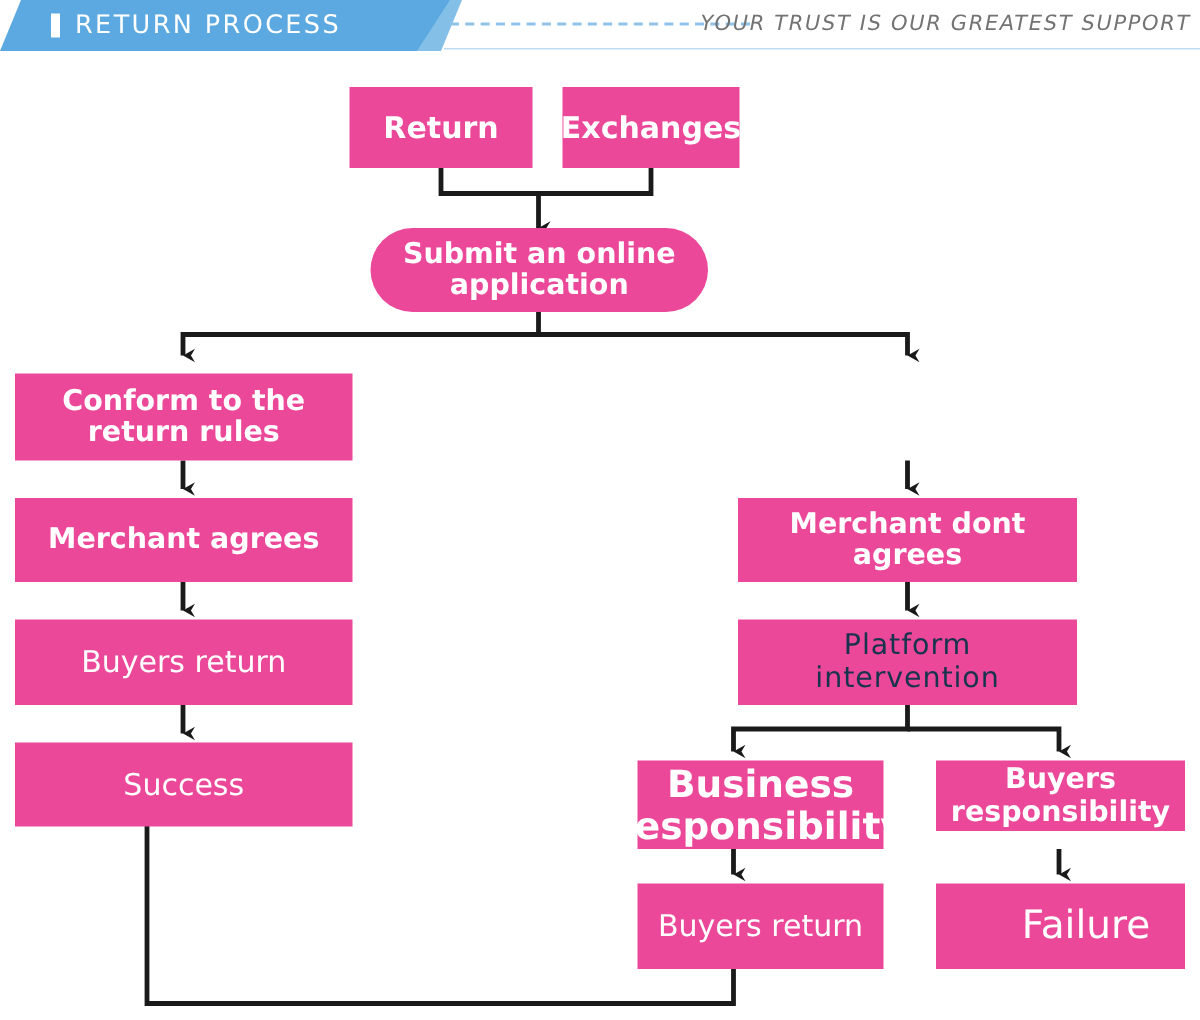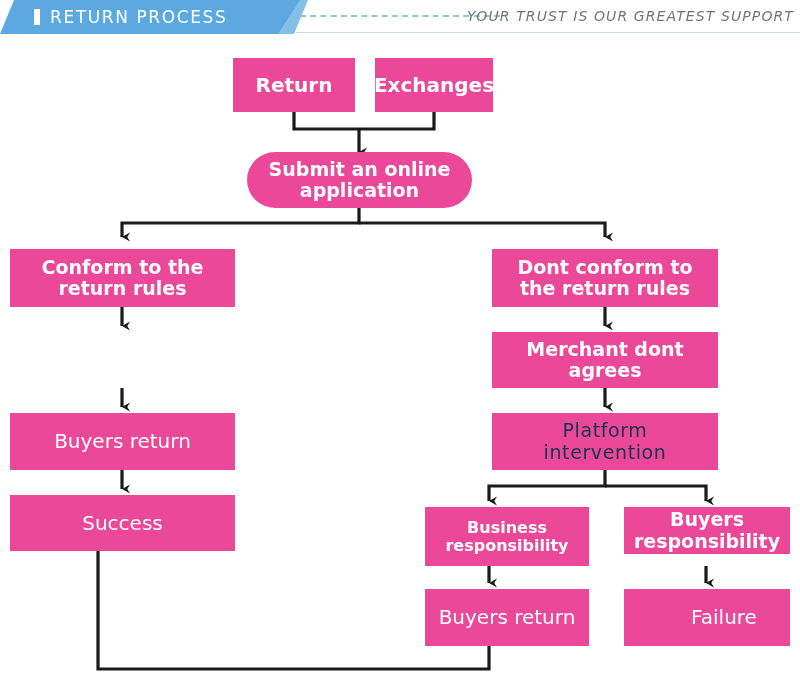--- a/index.html
+++ b/index.html
@@ -171,43 +171,43 @@
     <span>Exchanges</span>
   </div>
 
   <div class="node" style="left:247px; top:118px; width:225px; height:56px; font-size:19px;border-radius:28px;">
     <span>Submit an online application</span>
   </div>
 
   <div class="node" style="left:10px; top:215px; width:225px; height:58px; font-size:19px;">
     <span>Conform to the return rules</span>
   </div>
+  <div class="node" style="left:10px; top:298px; width:225px; height:56px; font-size:19px;">
+    <span>Merchant agrees</span>
+  </div>
   <div class="node light" style="left:10px; top:379px; width:225px; height:57px; font-size:20px;">
     <span>Buyers return</span>
   </div>
   <div class="node light" style="left:10px; top:461px; width:225px; height:56px; font-size:20px;">
     <span>Success</span>
   </div>
 
-  <div class="node" style="left:492px; top:215px; width:226px; height:58px; font-size:19px;">
-    <span>Dont conform to the return rules</span>
-  </div>
   <div class="node" style="left:492px; top:298px; width:226px; height:56px; font-size:19px;justify-content:center;">
     <span>Merchant dont agrees</span>
   </div>
   <div class="node dark-text" style="left:492px; top:379px; width:226px; height:57px; font-size:19px;">
     <span>Platform intervention</span>
   </div>
 
-  <div class="node" style="left:425px; top:473px; width:164px; height:59px; font-size:16px;">
+  <div class="node" style="left:425px; top:473px; width:164px; height:59px; font-size:25px;">
     <span>Business responsibility</span>
   </div>
   <div class="node" style="left:624px; top:473px; width:166px; height:47px; font-size:19px;">
     <span>Buyers responsibility</span>
   </div>
   <div class="node light" style="left:425px; top:555px; width:164px; height:57px; font-size:20px;">
     <span>Buyers return</span>
   </div>
-  <div class="node light" style="left:624px; top:555px; width:166px; height:57px; font-size:20px;padding-left:40px;">
+  <div class="node light" style="left:624px; top:555px; width:166px; height:57px; font-size:26px;padding-left:40px;">
     <span>Failure</span>
   </div>
 
 </div>
 
 </body></html>

